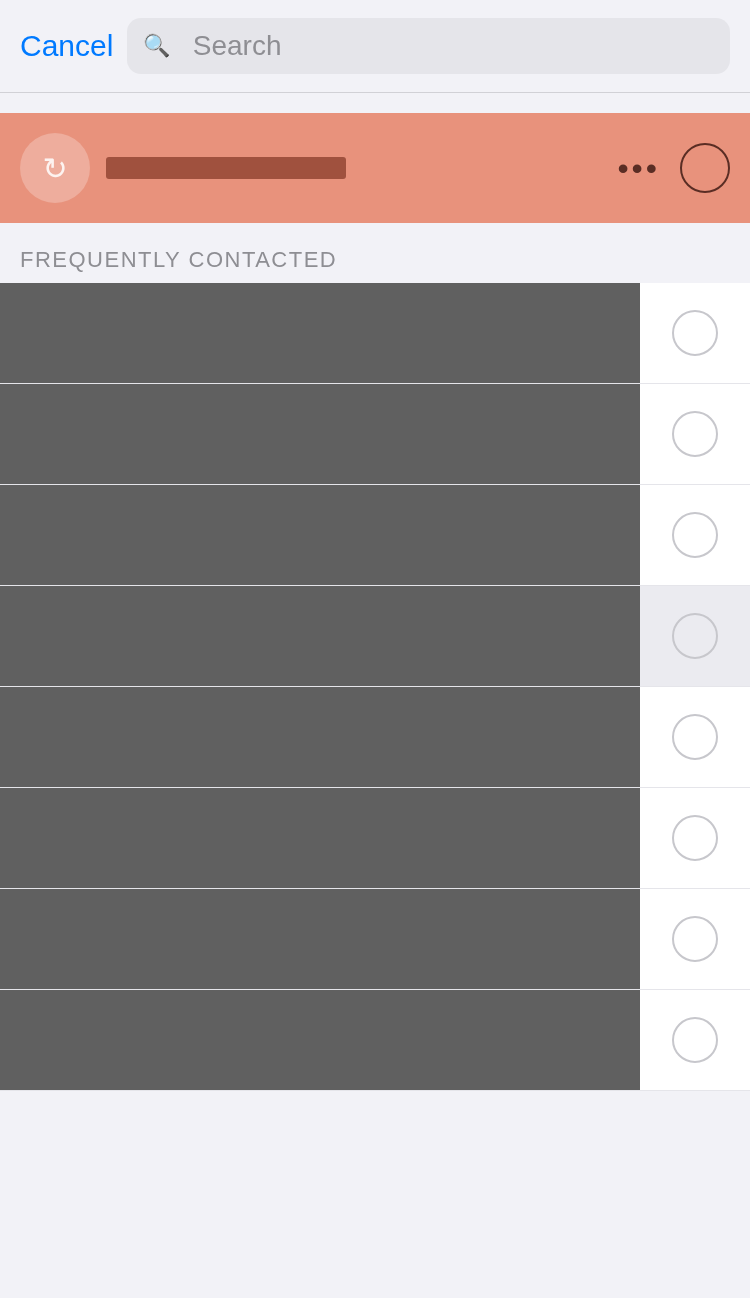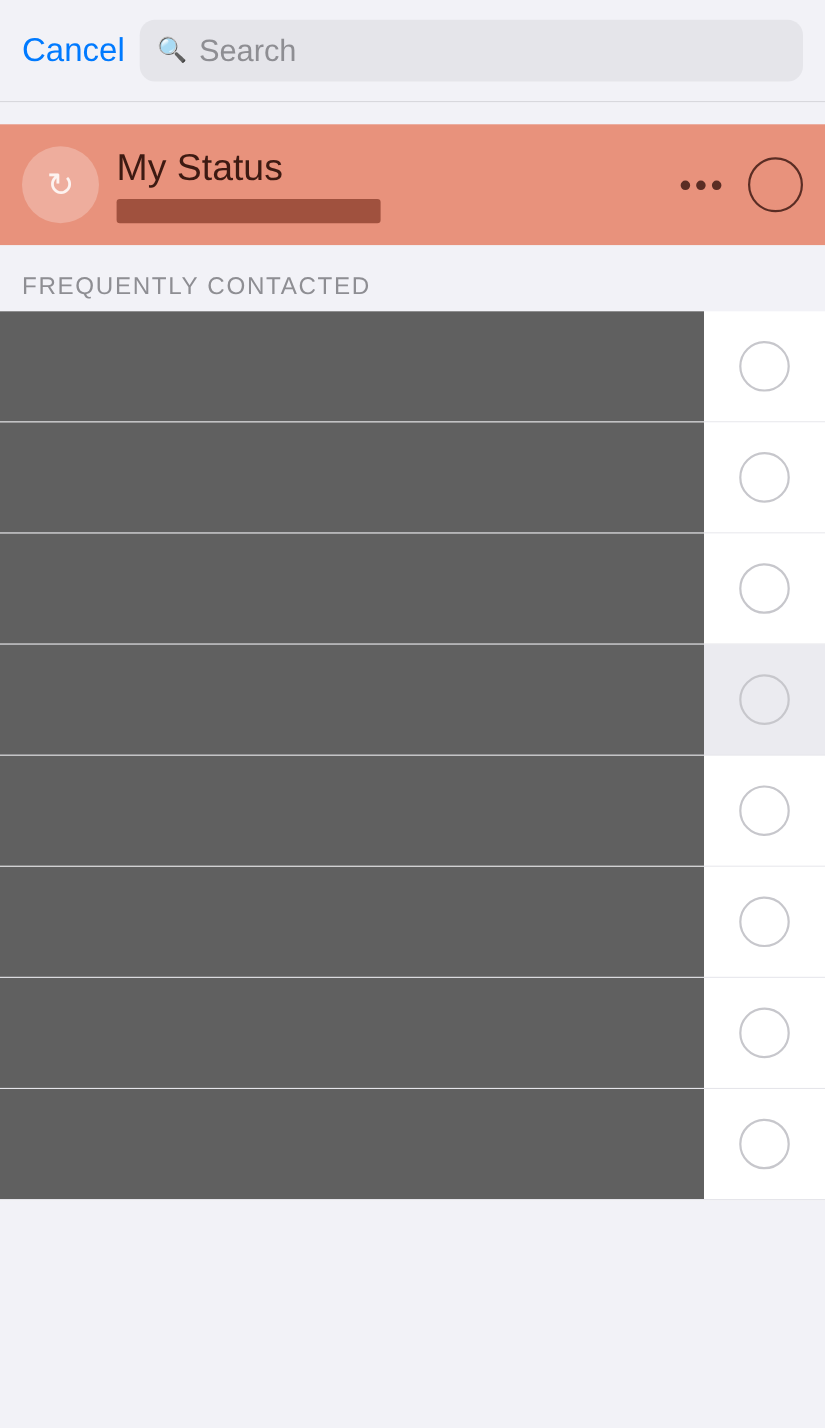--- a/index.html
+++ b/index.html
@@ -53,20 +53,21 @@
       font-size: 22px;
     }
 
     .search-input {
       border: none;
       background: transparent;
       font-size: 28px;
       color: #8e8e93;
       outline: none;
       width: 100%;
+      margin-left: 12px;
     }
 
     .search-input::placeholder {
       color: #8e8e93;
     }
 
     
     .spacer {
       height: 20px;
       background-color: #f2f2f7;
@@ -206,21 +207,20 @@
   </div>
 </div>
 
 <div class="spacer"></div>
 
 <div class="my-status-row">
   <div class="status-avatar">
     <span class="status-avatar-icon">↻</span>
   </div>
   <div class="status-text-area">
-    <div class="status-title">My Status</div>
     <div class="status-bar"></div>
   </div>
   <div class="status-actions">
     <span class="three-dots">•••</span>
     <button class="status-circle-btn"></button>
   </div>
 </div>
 
 <div class="section-header">
   <span class="section-title">FREQUENTLY CONTACTED</span>

